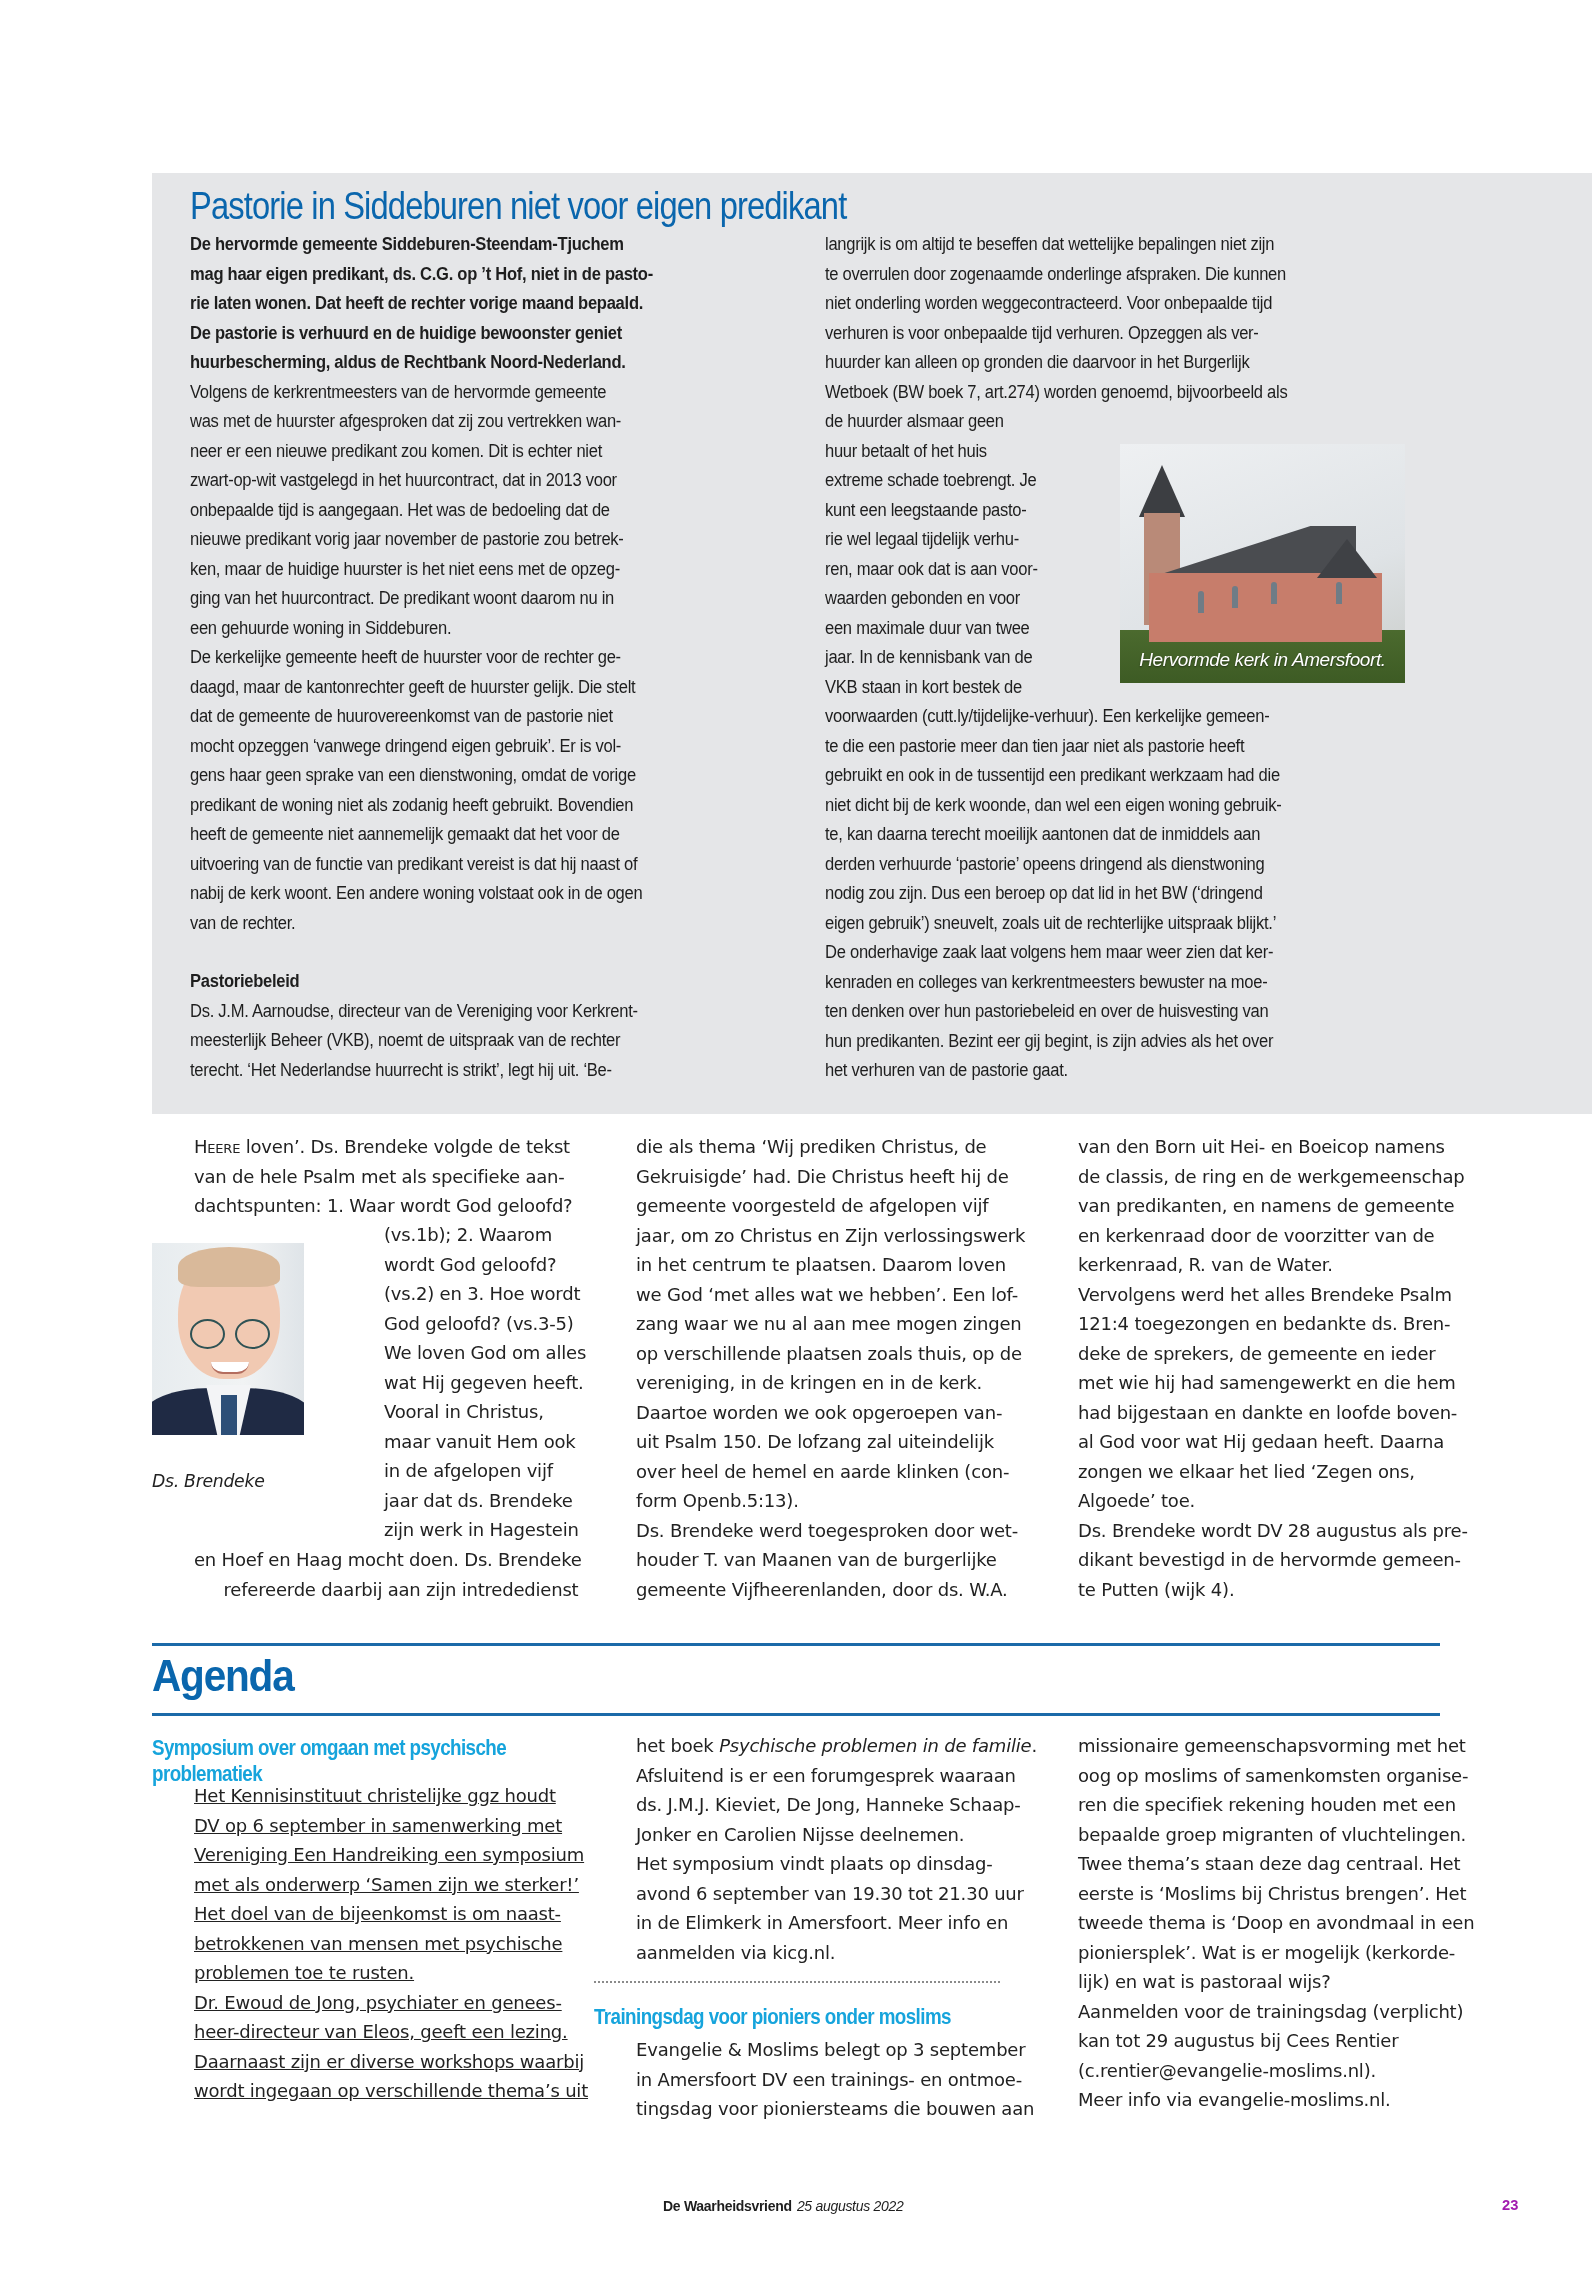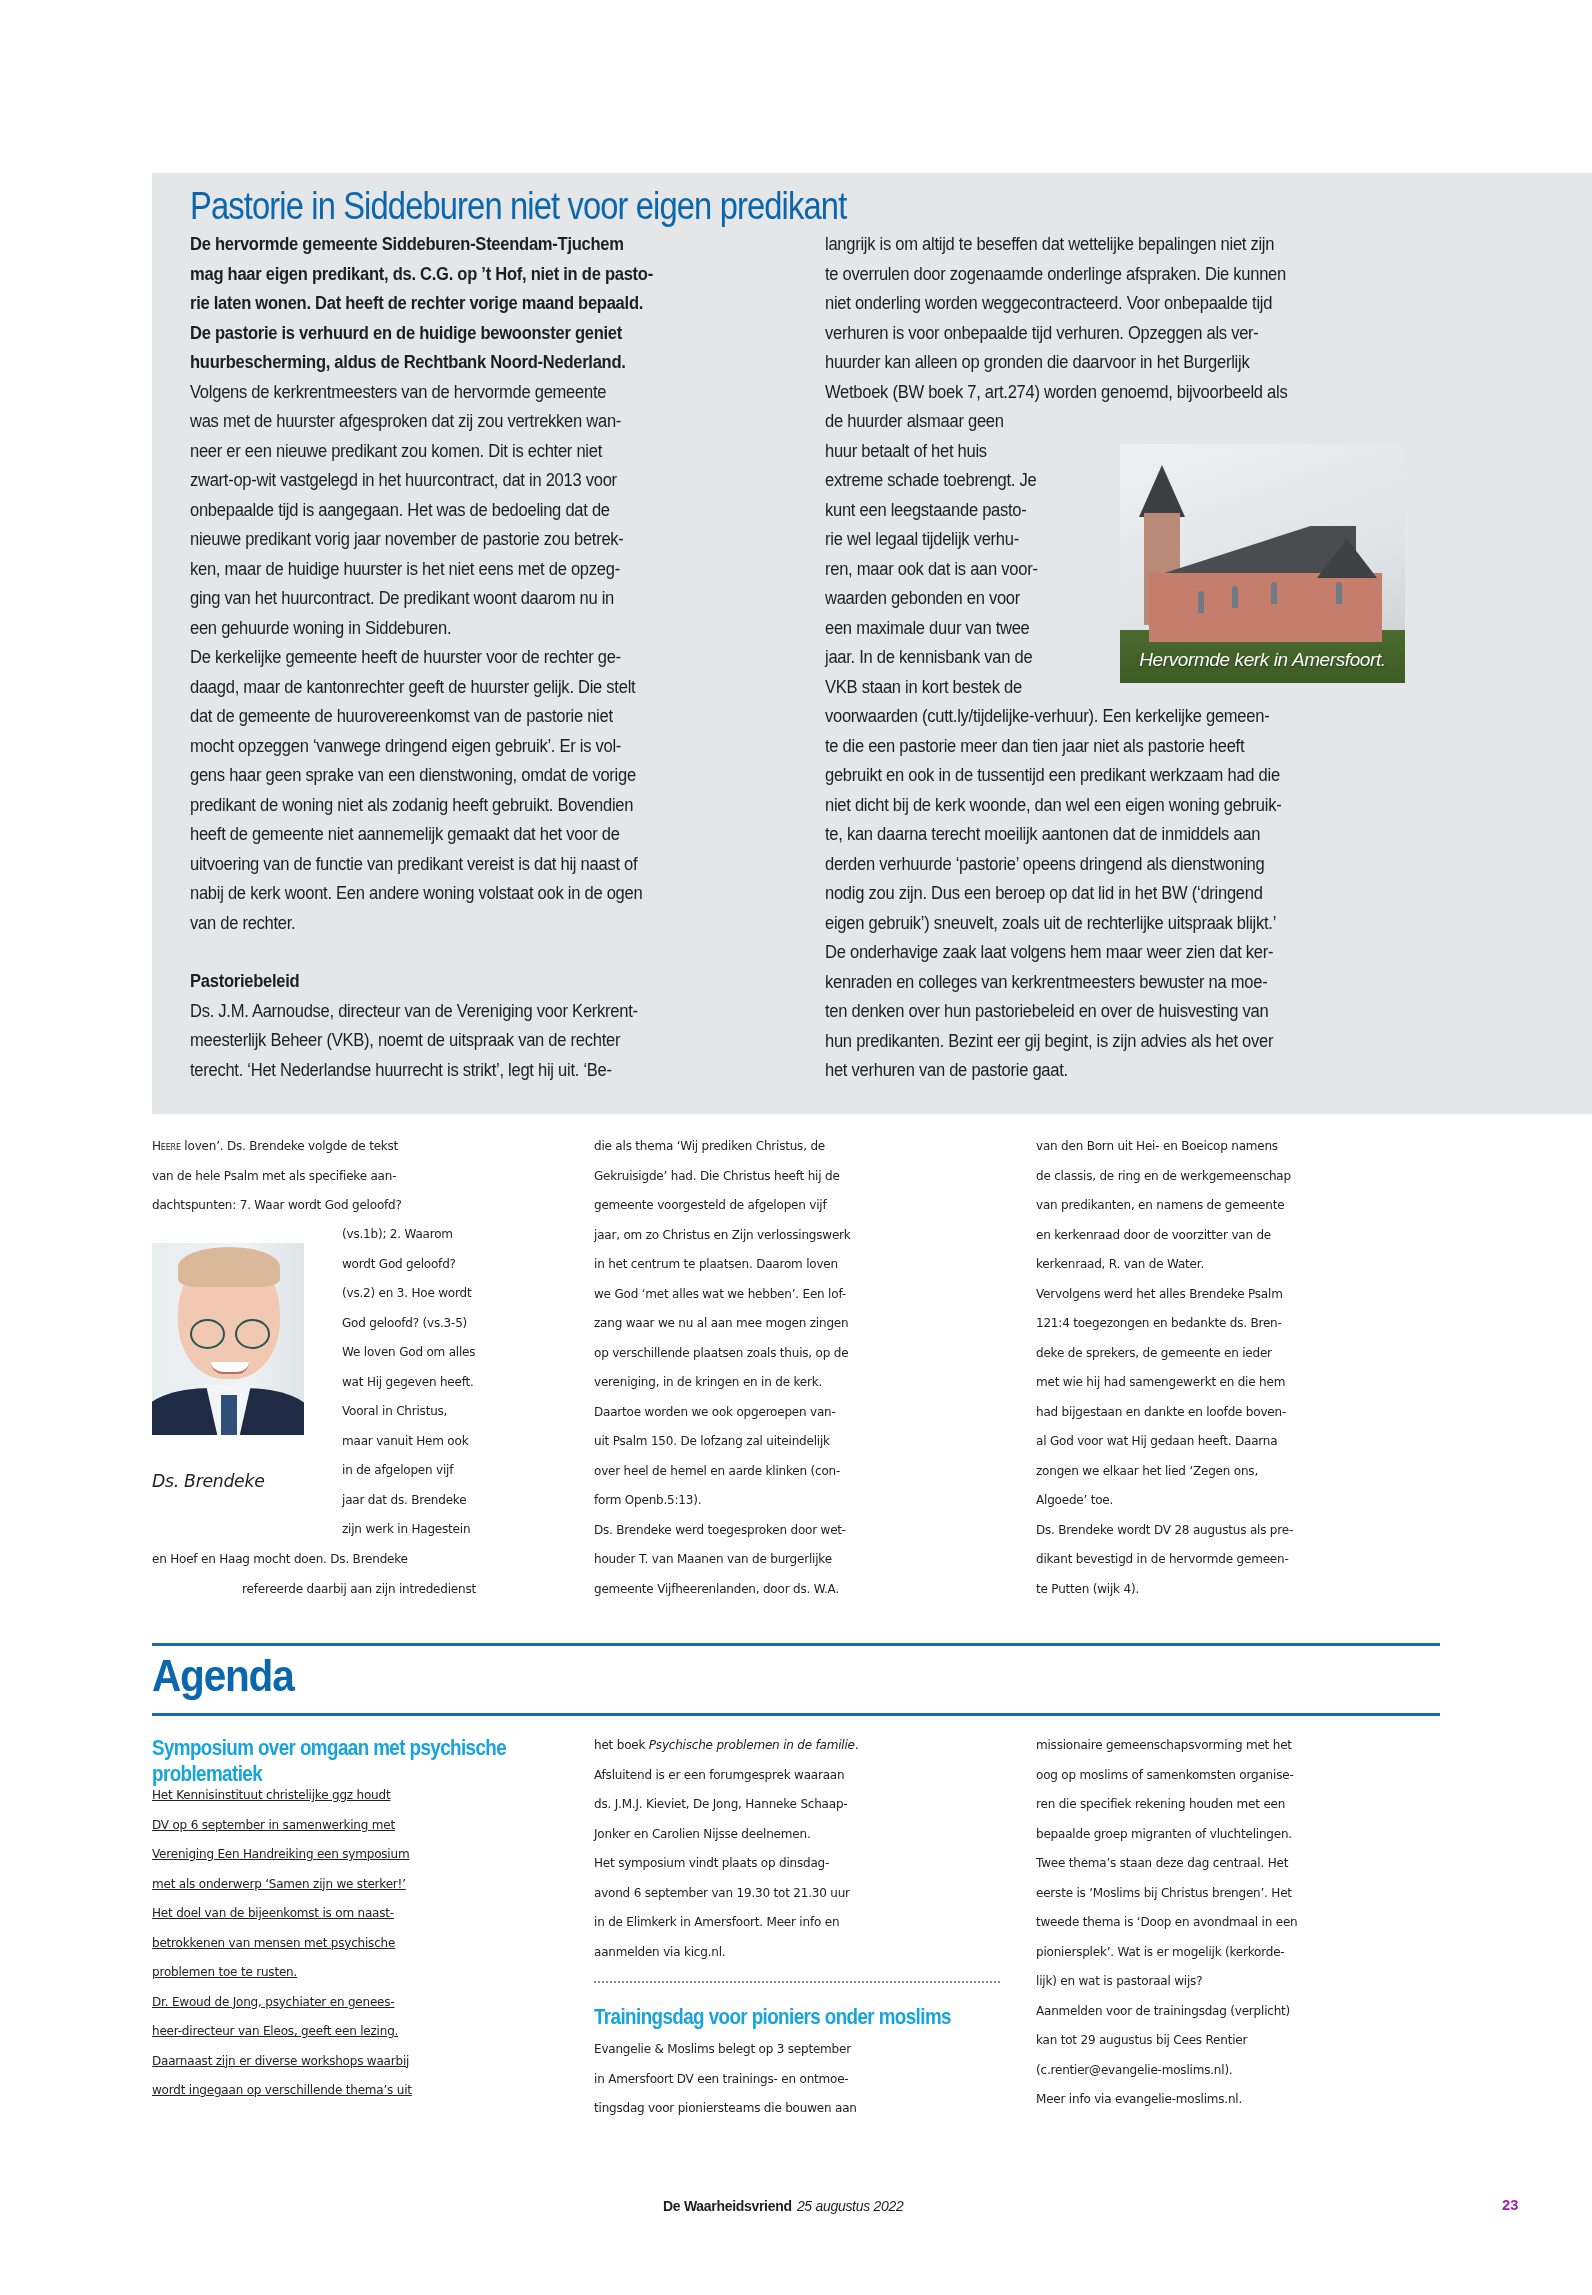--- a/index.html
+++ b/index.html
@@ -25,21 +25,21 @@
   .church .nave { position: absolute; left: 29px; top: 129px; width: 233px; height: 69px; background: #c77d6b; }
   .church .roof { position: absolute; left: 29px; top: 82px; width: 207px; height: 52px; background: #4a4c50;
                   clip-path: polygon(0 100%, 78% 0, 100% 0, 100% 100%); }
   .church .apse-roof { position: absolute; left: 197px; top: 95px; width: 60px; height: 39px; background: #3f4145;
                        clip-path: polygon(50% 0, 100% 100%, 0 100%); }
   .church .window { position: absolute; width: 6px; height: 22.4px; background: #6f7c86; border-radius: 3.5px 3.5px 0 0; }
   .church .caption { position: absolute; left: 0; right: 0; bottom: 12px; text-align: center; color: #ffffff;
                      font-style: italic; font-size: 19px; letter-spacing: -0.4px; text-shadow: 0 0.9px 1.7px rgba(0,0,0,.5); }
 
   
-  .lower { position: absolute; font-family: "DejaVu Sans", sans-serif; font-size: 12px; line-height: 29.5px; letter-spacing: -0.2px; color: #222; }
+  .lower { position: absolute; font-family: "DejaVu Sans", sans-serif; font-size: 18px; line-height: 29.5px; letter-spacing: -0.2px; color: #222; margin-left: 42px; }
   .lower span { display: block; white-space: nowrap; }
   .smallcaps { font-variant: small-caps; }
   .portrait { position: absolute; left: 152px; top: 1243px; width: 152px; height: 192px; overflow: hidden;
               background: linear-gradient(90deg, #e7ecef 0%, #f1f3f4 60%, #dfe4e8 100%); }
   .portrait .head { position: absolute; left: 26px; top: 7px; width: 102px; height: 129px; background: #f1c9b2; border-radius: 50% 50% 45% 45%; }
   .portrait .hair { position: absolute; left: 26px; top: 3.5px; width: 102px; height: 40px; background: #d9b99a; border-radius: 50% 50% 20% 20%; }
   .portrait .glasses-l, .portrait .glasses-r { position: absolute; top: 76px; width: 31px; height: 26px; border: 2.6px solid #2e5254; border-radius: 50%; }
   .portrait .glasses-l { left: 38px; } .portrait .glasses-r { left: 83px; }
   .portrait .smile { position: absolute; left: 59px; top: 119px; width: 38px; height: 10.4px; background: #fff; border-radius: 0 0 17.3px 17.3px; border-bottom: 2.6px solid #b46d5e; }
   .portrait .suit { position: absolute; left: -8.6px; top: 145px; width: 169px; height: 69px; background: #1f2a44; border-radius: 40% 40% 0 0; }
@@ -153,21 +153,21 @@
     <div class="window" style="left:151px; top:138px;"></div>
     <div class="window" style="left:216px; top:138px;"></div>
     <div class="caption">Hervormde kerk in Amersfoort.</div>
   </div>
 </div>
 
 <div class="lower" style="left:152px; top:1132px; width:414px;">
   <span><span class="smallcaps" style="display:inline">Heere</span><span style="display:inline"> loven’. Ds. Brendeke volgde de tekst</span></span>
   <div>
       <span style="display: block; white-space: nowrap;">van de hele Psalm met als specifieke aan-</span>
-      <span style="display: block; white-space: nowrap;">dachtspunten: 7. Waar wordt God geloofd?</span>
+      <span style="display: block; white-space: nowrap;">dachtspunten: 1. Waar wordt God geloofd?</span>
     </div>
 </div>
 <div class="lower" style="left:342px; top:1220px; width:224px;">
     <span style="display: block; white-space: nowrap;">(vs.1b); 2. Waarom</span>
     <span style="display: block; white-space: nowrap;">wordt God geloofd?</span>
     <span style="display: block; white-space: nowrap;">(vs.2) en 3. Hoe wordt</span>
     <span style="display: block; white-space: nowrap;">God geloofd? (vs.3-5)</span>
     <span style="display: block; white-space: nowrap;">We loven God om alles</span>
     <span style="display: block; white-space: nowrap;">wat Hij gegeven heeft.</span>
     <span style="display: block; white-space: nowrap;">Vooral in Christus,</span>

